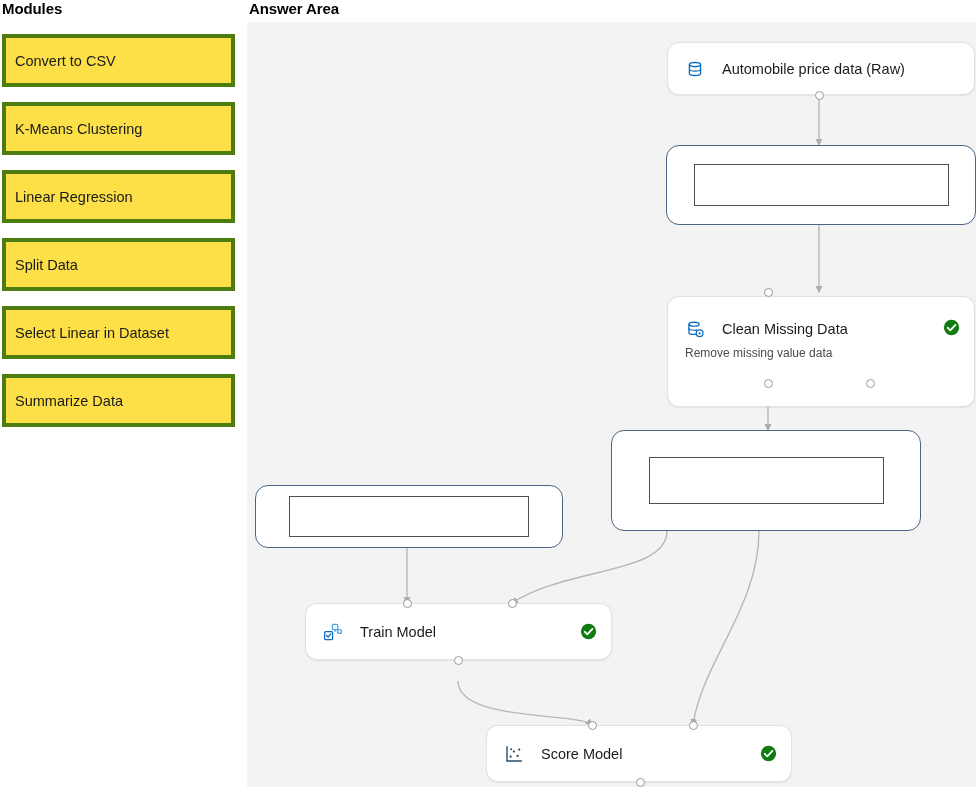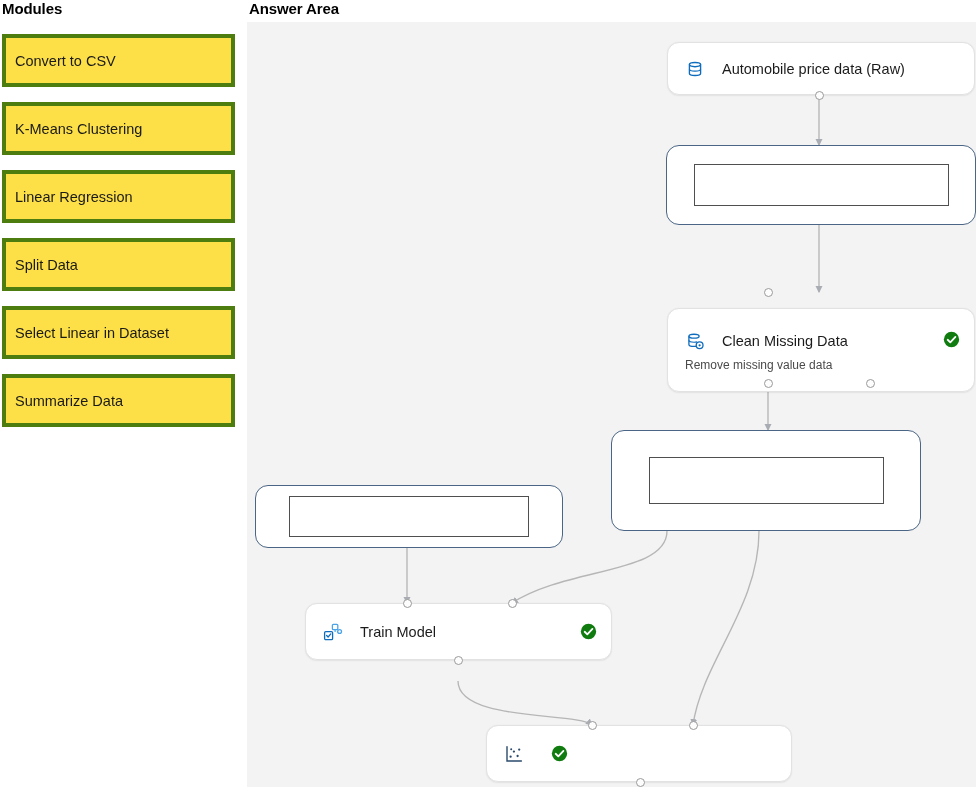--- a/index.html
+++ b/index.html
@@ -206,21 +206,21 @@
           <div class="node-title">Automobile price data (Raw)</div>
         </div>
       </div>
     </div>
     <div class="port" style="left:572px; top:73px;"></div>
 
     <div class="slot" id="s-1" style="left:419px; top:123px; width:310px; height:80px;">
       <div class="slot-inner" style="width:255px; height:42px;"></div>
     </div>
 
-    <div class="node" id="n-clean" style="left:420px; top:286px; width:308px; height:84px;">
+    <div class="node" id="n-clean" style="left:420px; top:274px; width:308px; height:111px;">
       <div class="node-row with-sub">
         <svg class="node-icon" viewBox="0 0 20 20">
           <ellipse cx="9" cy="5.2" rx="5.1" ry="1.95" fill="none" stroke="#0f6cbd" stroke-width="1.3"></ellipse>
           <path d="M3.9,5.2 V13.4 C3.9,14.5 6.2,15.35 9,15.35 C10,15.35 11,15.25 11.8,15.05" fill="none" stroke="#0f6cbd" stroke-width="1.3"></path>
           <path d="M3.9,9.3 C3.9,10.4 6.2,11.25 9,11.25 C10.1,11.25 11.2,11.1 12,10.9" fill="none" stroke="#0f6cbd" stroke-width="1.15"></path>
           <circle cx="14.6" cy="14.3" r="3.4" fill="none" stroke="#0f6cbd" stroke-width="1.3"></circle>
           <circle cx="14.6" cy="14.3" r="1.15" fill="#0f6cbd"></circle>
         </svg>
         <div class="node-text">
           <div class="node-title">Clean Missing Data</div>
@@ -269,20 +269,23 @@
     <div class="node" id="n-score" style="left:239px; top:703px; width:306px; height:57px;">
       <div class="node-row">
         <svg class="node-icon" viewBox="0 0 20 20">
           <path d="M3,2.6 V17 H17.4" fill="none" stroke="#2a4a6b" stroke-width="1.4" stroke-linecap="round"></path>
           <circle cx="6.6" cy="12.7" r="1.15" fill="#2a4a6b"></circle>
           <circle cx="9.9" cy="7.6" r="1.15" fill="#2a4a6b"></circle>
           <circle cx="13.6" cy="12" r="1.15" fill="#2a4a6b"></circle>
           <circle cx="15.2" cy="5.6" r="1.15" fill="#2a4a6b"></circle>
           <circle cx="7.2" cy="5.2" r="1" fill="#2a4a6b"></circle>
         </svg>
+        <div class="node-text">
+          <div class="node-title">Score Model</div>
+        </div>
         <svg class="node-status" viewBox="0 0 20 20">
           <circle cx="10" cy="10" r="9" fill="#107c10"></circle>
           <path d="M5.5,10.3 L8.6,13.3 L14.6,6.9" fill="none" stroke="#ffffff" stroke-width="2.1" stroke-linecap="round" stroke-linejoin="round"></path>
         </svg>
       </div>
     </div>
     <div class="port" style="left:345px; top:703px;"></div>
     <div class="port" style="left:446px; top:703px;"></div>
     <div class="port" style="left:393px; top:760px;"></div>
 

